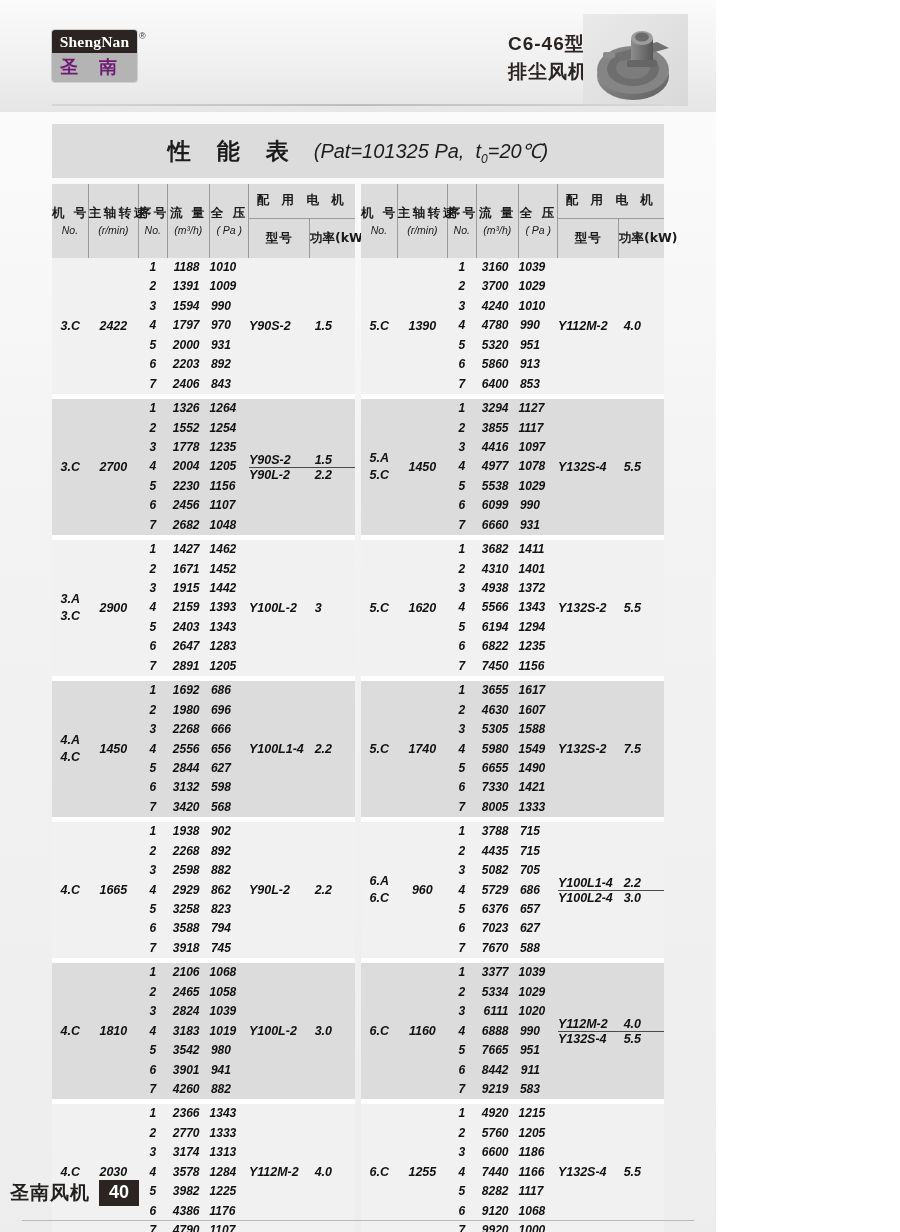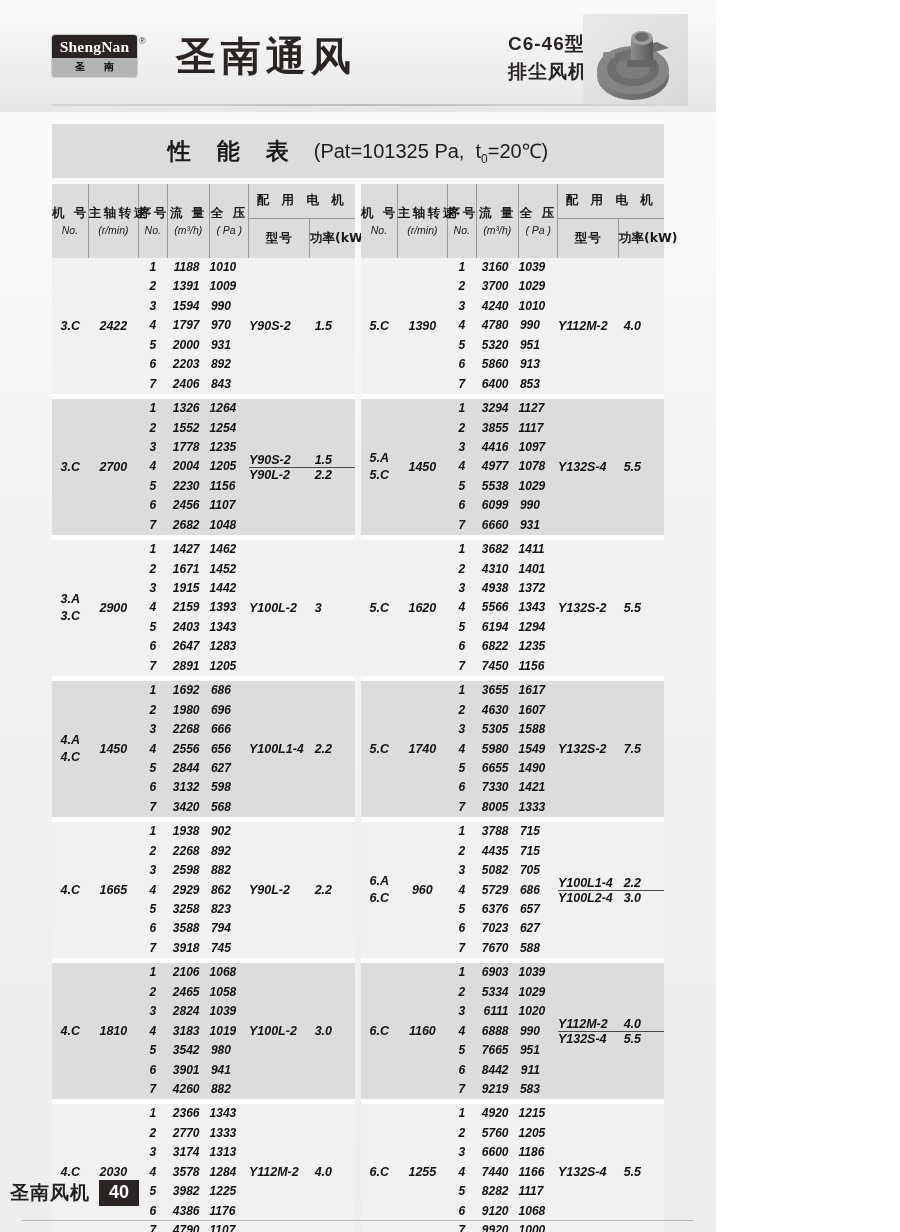--- a/index.html
+++ b/index.html
@@ -35,23 +35,23 @@
   }
   .logo-top {
     background: #2b2422; color: #ffffff;
     font-family: "Liberation Serif", "DejaVu Serif", serif;
     font-size: 15.5px; font-weight: 700;
     text-align: center; letter-spacing: .2px;
     padding: 2px 0 2px 0;
     line-height: 1.25;
   }
   .logo-bot {
-    background: #b4b4b4; color: #000000;
-    font-size: 10px; font-weight: 700;
-    text-align: center;
+    background: #b4b4b4; color: #701a75;
+    font-size: 18px; font-weight: 700;
+    text-align: left;
     padding: 3px 0 3px 0;
     letter-spacing: 8px;
     text-indent: 8px;
     line-height: 1.25;
   }
   .reg-mark {
     font-size: 9px; color: #3a3332;
     margin-left: 2px; margin-top: 1px;
   }
   #brand-title {
@@ -95,20 +95,21 @@
   #title-cn {
     font-size: 23px; font-weight: 700;
     letter-spacing: 9px;
     font-family: "DejaVu Sans", sans-serif;
   }
   #title-eq {
     font-size: 20px; font-weight: 400;
     margin-left: 16px;
     font-family: "Liberation Sans", sans-serif;
     white-space: pre;
+    font-style: italic;
   }
   #title-eq sub { font-size: 12px; }
 
   
   #table-area {
     margin: 6px 52px 0 52px;
     display: flex;
     gap: 6px;
   }
   .half { width: 393px; }
@@ -233,21 +234,20 @@
 <div id="page">
 
   <div id="header">
     <div id="logo-block">
       <div class="logo-stack">
         <div class="logo-top">ShengNan</div>
         <div class="logo-bot">圣 南</div>
       </div>
       <span class="reg-mark">®</span>
     </div>
-    <div id="brand-title">圣南通风</div>
 
     <div id="model-block">
       <div>C6-46型</div>
       <div>排尘风机</div>
     </div>
 
     <div id="product-photo">
       <svg width="105" height="92" viewBox="0 0 105 92">
         <defs>
           <linearGradient id="gbody" x1="0" y1="0" x2="1" y2="1">
@@ -1001,21 +1001,21 @@
                   <div>2</div>
                   <div>3</div>
                   <div>4</div>
                   <div>5</div>
                   <div>6</div>
                   <div>7</div>
                 </div>
               </td>
       <td>
                 <div class="rowstack flow">
-                  <div>6903</div>
+                  <div>3377</div>
                   <div>5334</div>
                   <div>6111</div>
                   <div>6888</div>
                   <div>7665</div>
                   <div>8442</div>
                   <div>9219</div>
                 </div>
               </td>
       <td>
                 <div class="rowstack pres">

